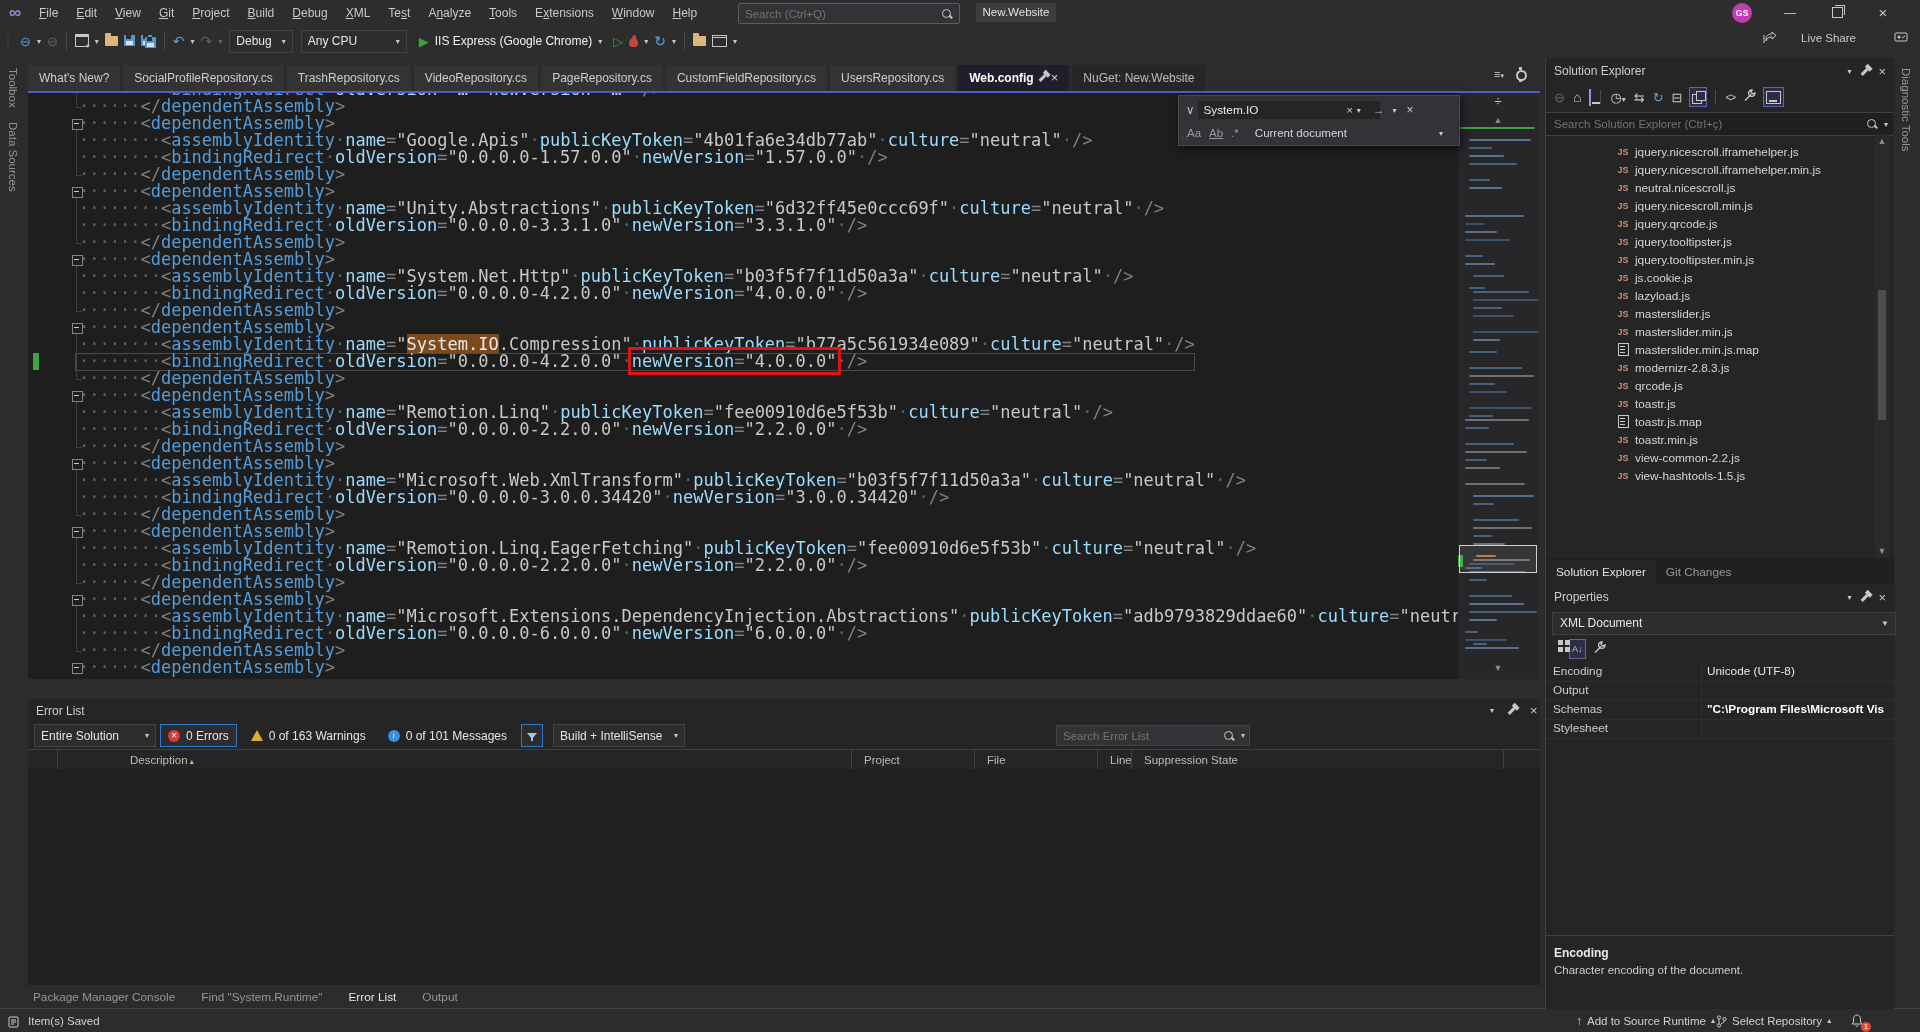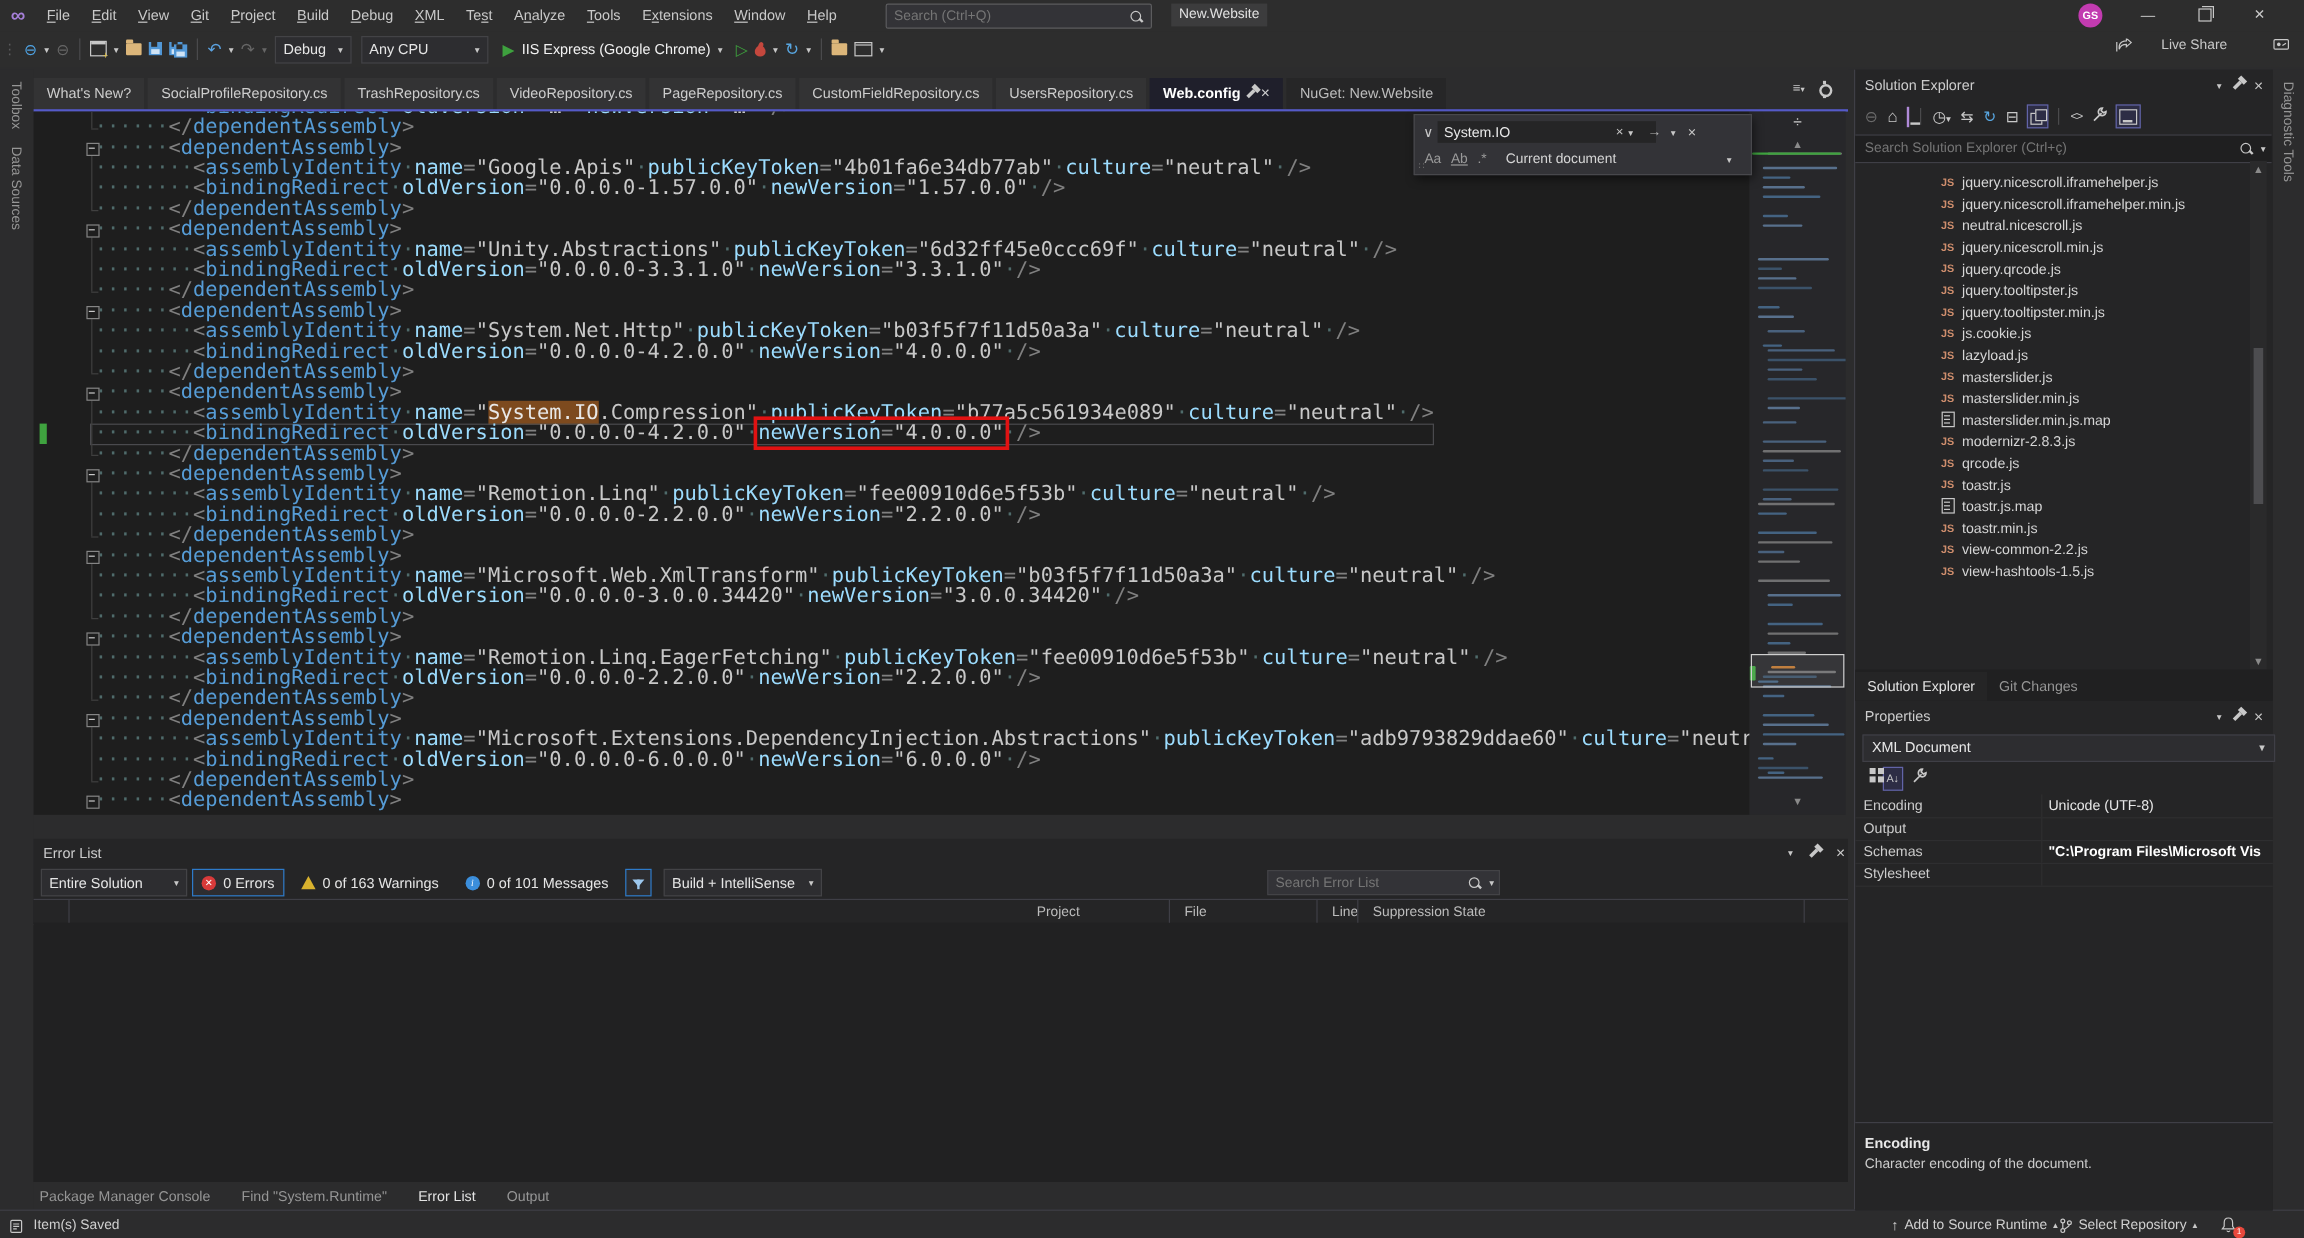--- a/index.html
+++ b/index.html
@@ -507,20 +507,21 @@
         </span>
       <div class="el-search">
         <input placeholder="Search Error List" style="">
         <span class="mag"></span>
         <span class="dd8" style="margin-right:4px;">▾</span>
       </div>
     </div>
     <div class="el-cols" id="el-cols">
         <div class="el-col" style="left: 0px; width: 29px; padding: 0px;"></div>
         <div class="el-col" style="left: 30px; width: 47px; margin-top: 37px;">Code</div>
+        <div class="el-col" style="left: 90px; width: 721px;">Description<span style="font-size: 8px;"> ▴</span></div>
         <div class="el-col" style="left: 824px; width: 110px;">Project</div>
         <div class="el-col" style="left: 947px; width: 110px;">File</div>
         <div class="el-col" style="left: 1070px; width: 21px;">Line</div>
         <div class="el-col" style="left: 1104px; width: 359px;">Suppression State</div>
       </div>
     <div class="el-body"></div>
   </div>
 
   <div class="paneltabs" id="paneltabs">
       <span>Package Manager Console</span>

